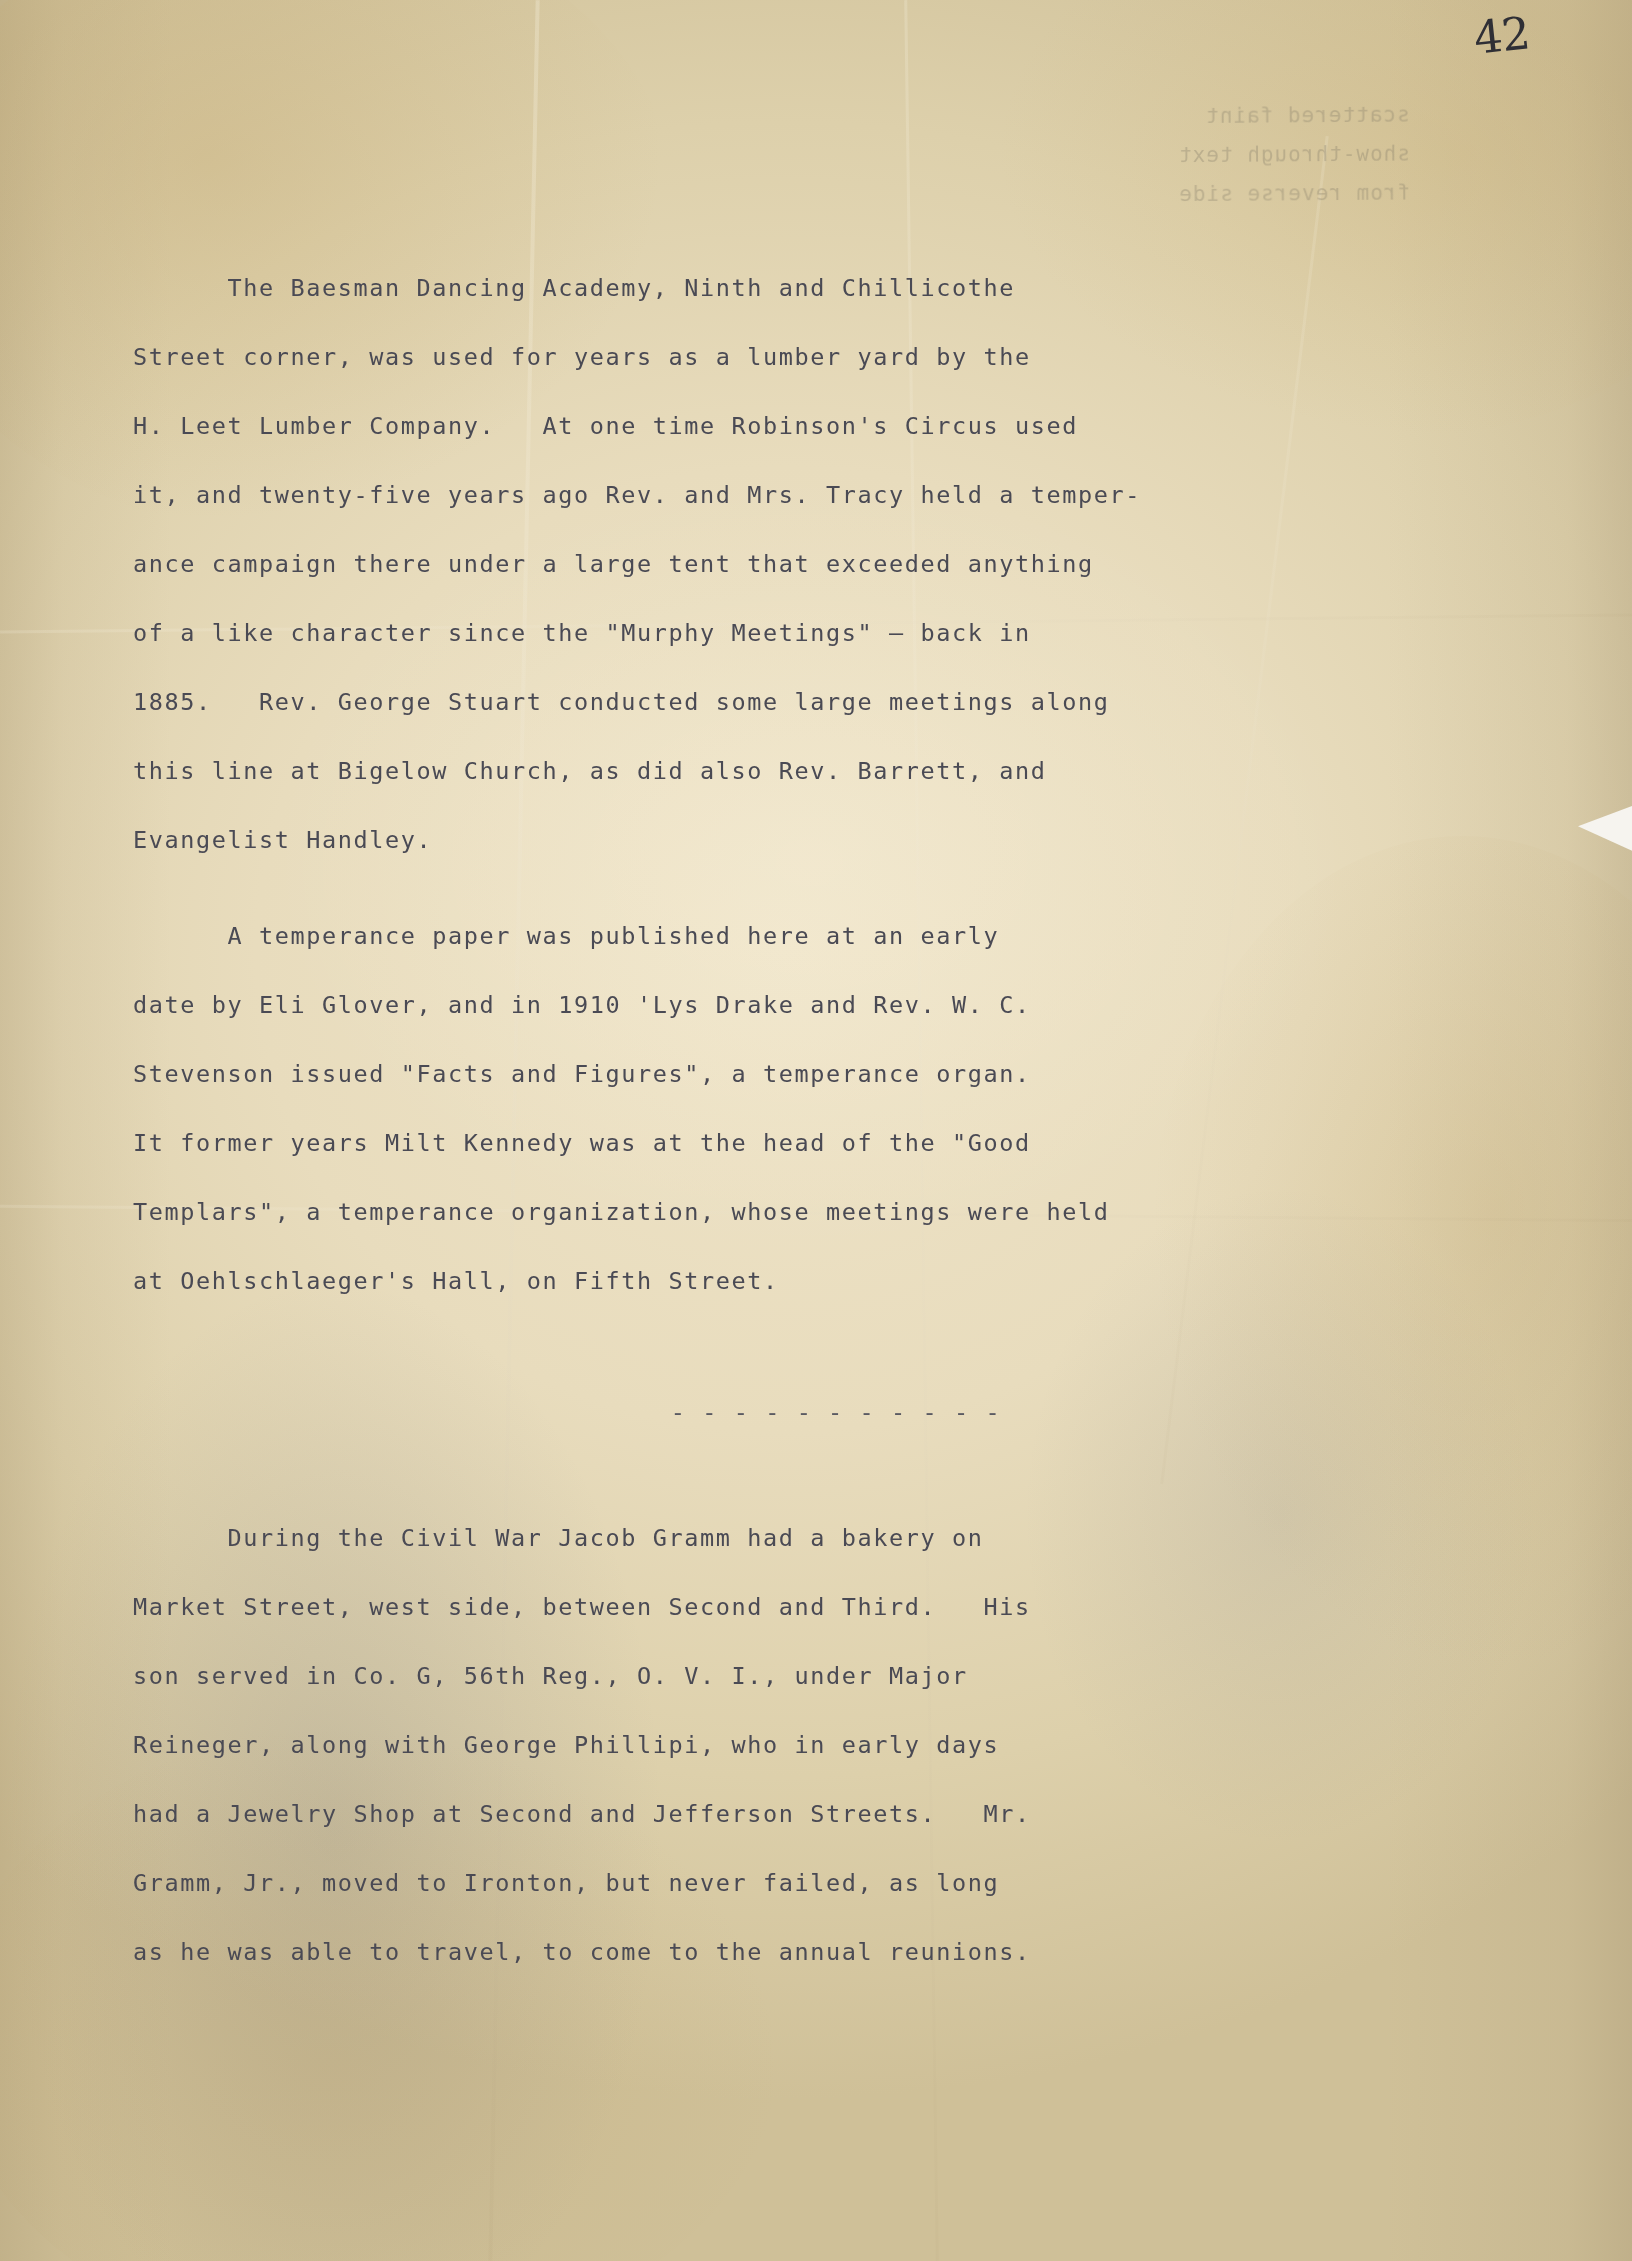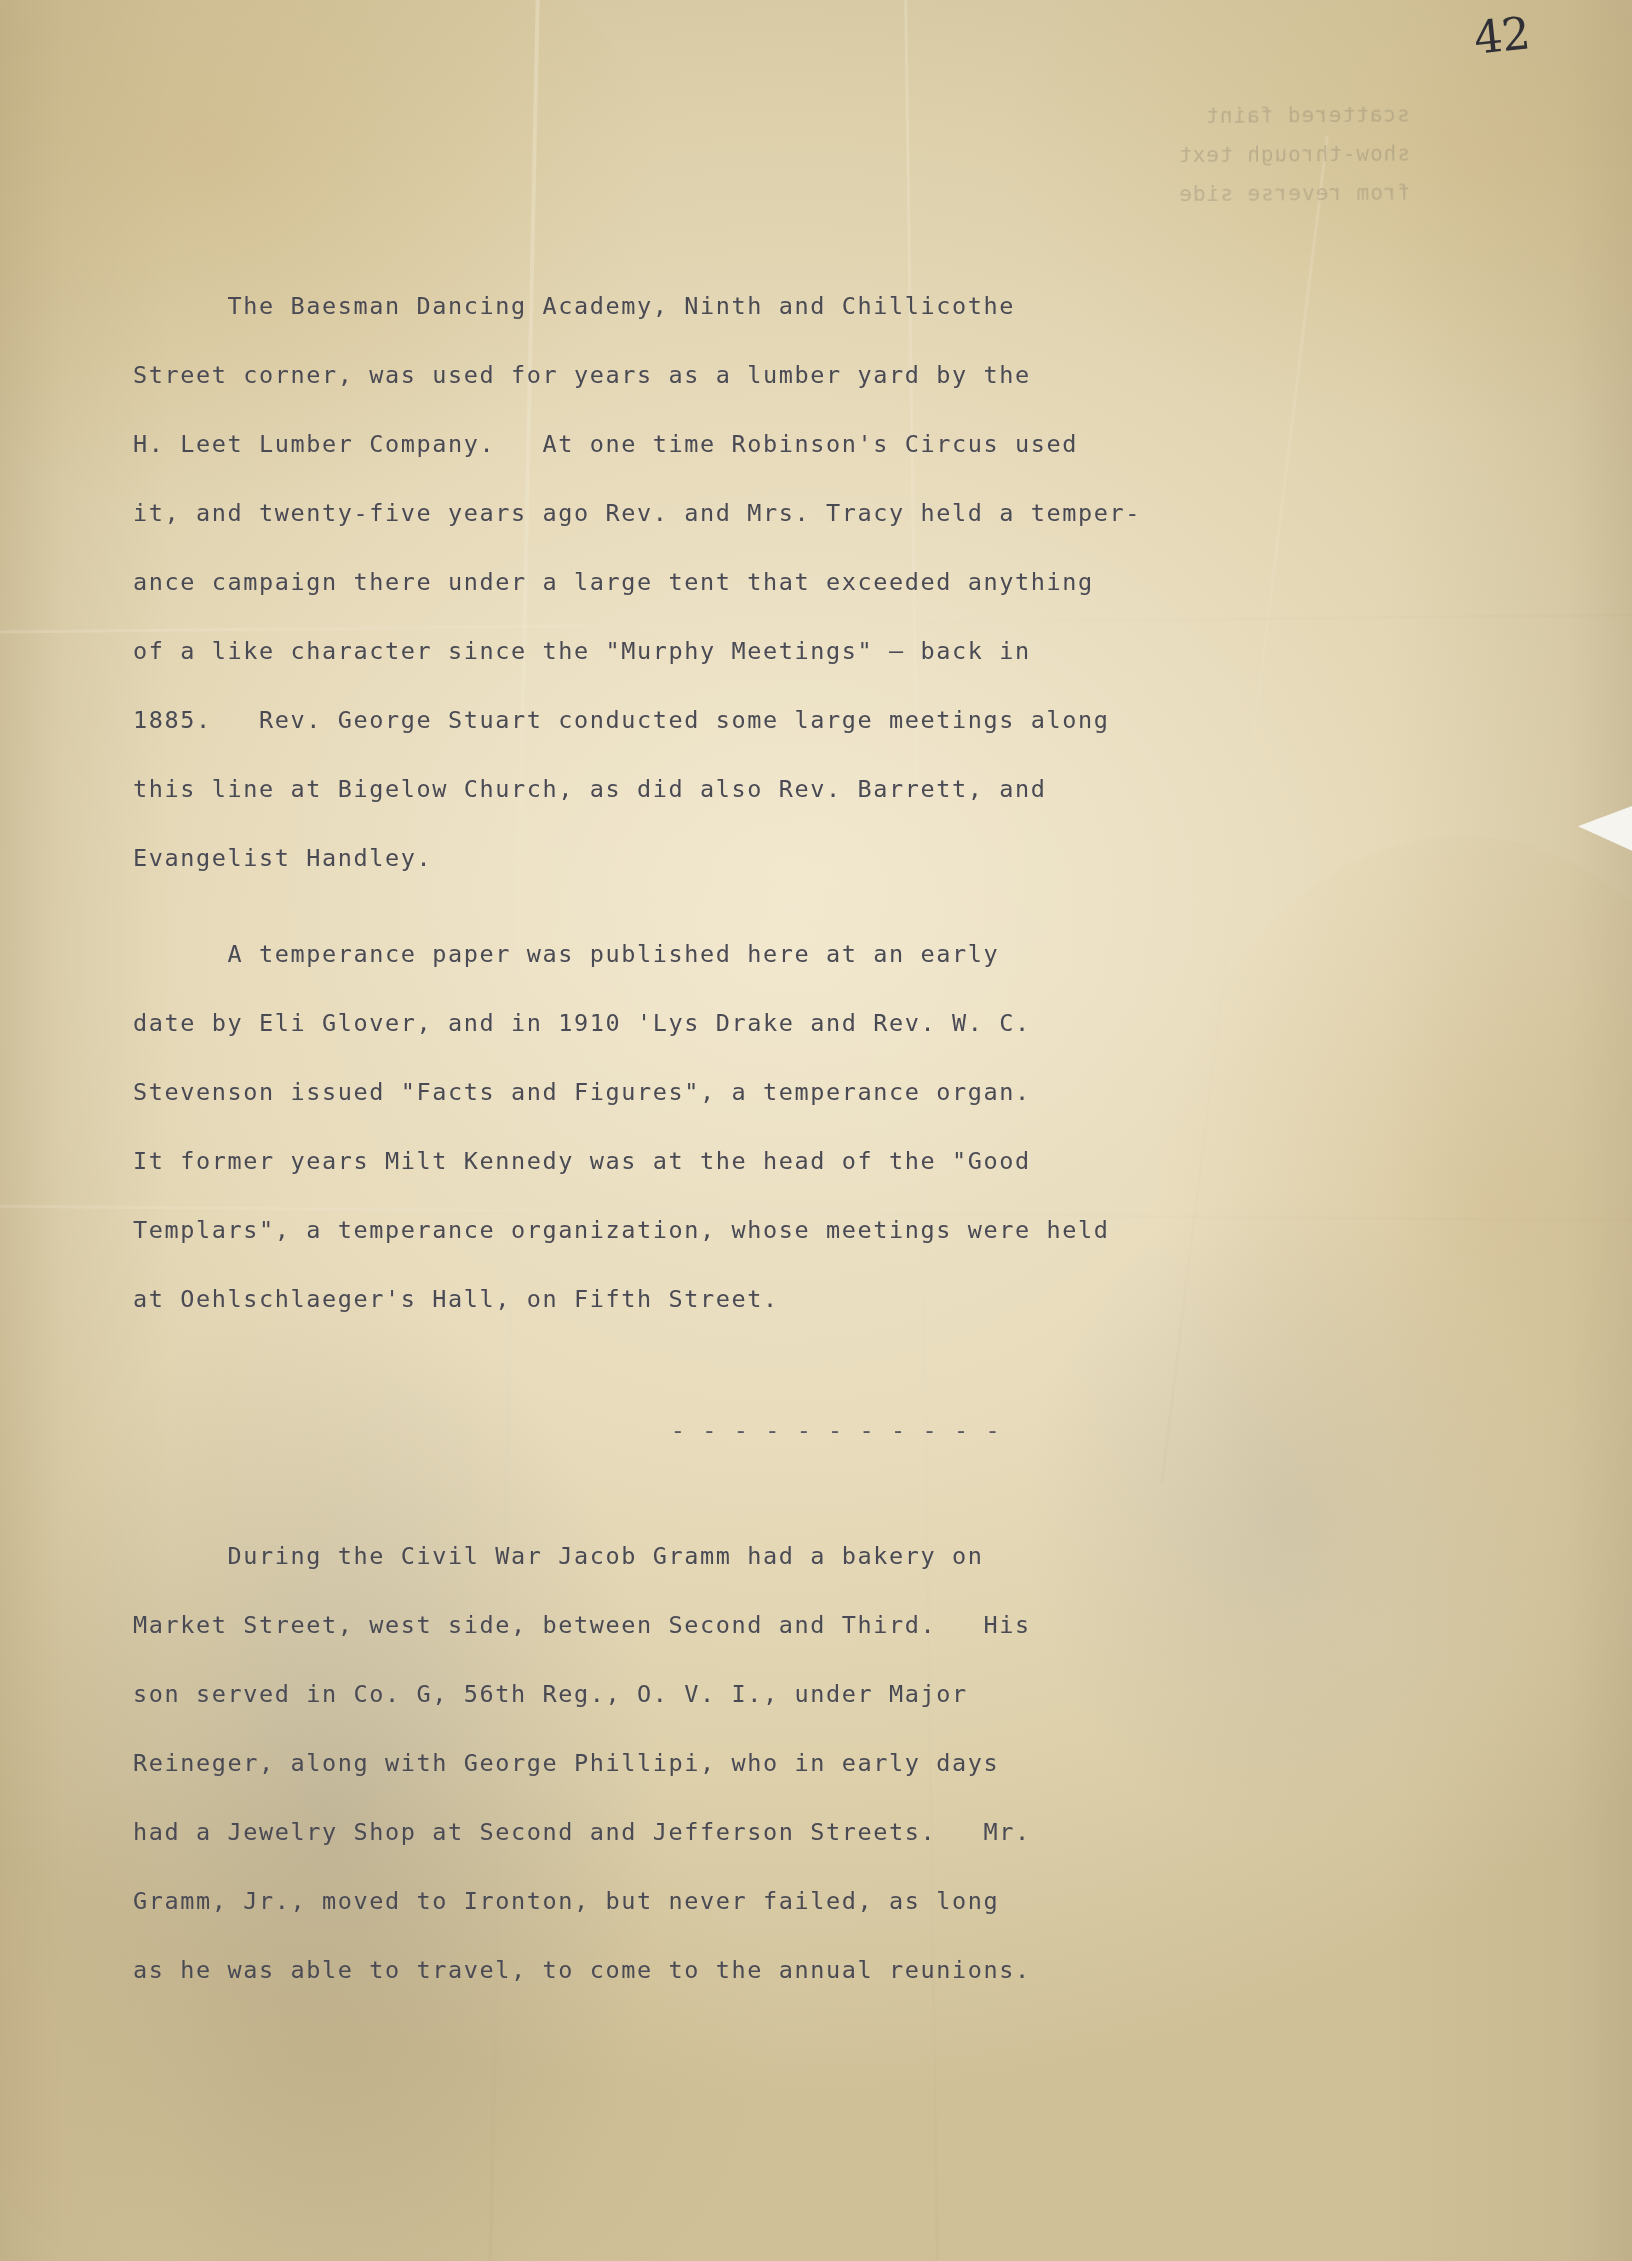--- a/index.html
+++ b/index.html
@@ -96,21 +96,21 @@
     letter-spacing: 1px;
     transform: scaleX(-1) rotate(0.4deg);
     filter: blur(0.6px);
     pointer-events: none;
     white-space: pre-line;
   }
 
   .content {
     position: absolute;
     left: 133px;
-    top: 272px;
+    top: 254px;
     width: 1338px;
   }
   p.para {
     margin: 0 0 0 0;
     font-size: 23.5px;
     line-height: 69px;
     color: #4a4a54;
     letter-spacing: 1.6px;
     white-space: pre-wrap;
     text-indent: 0;

